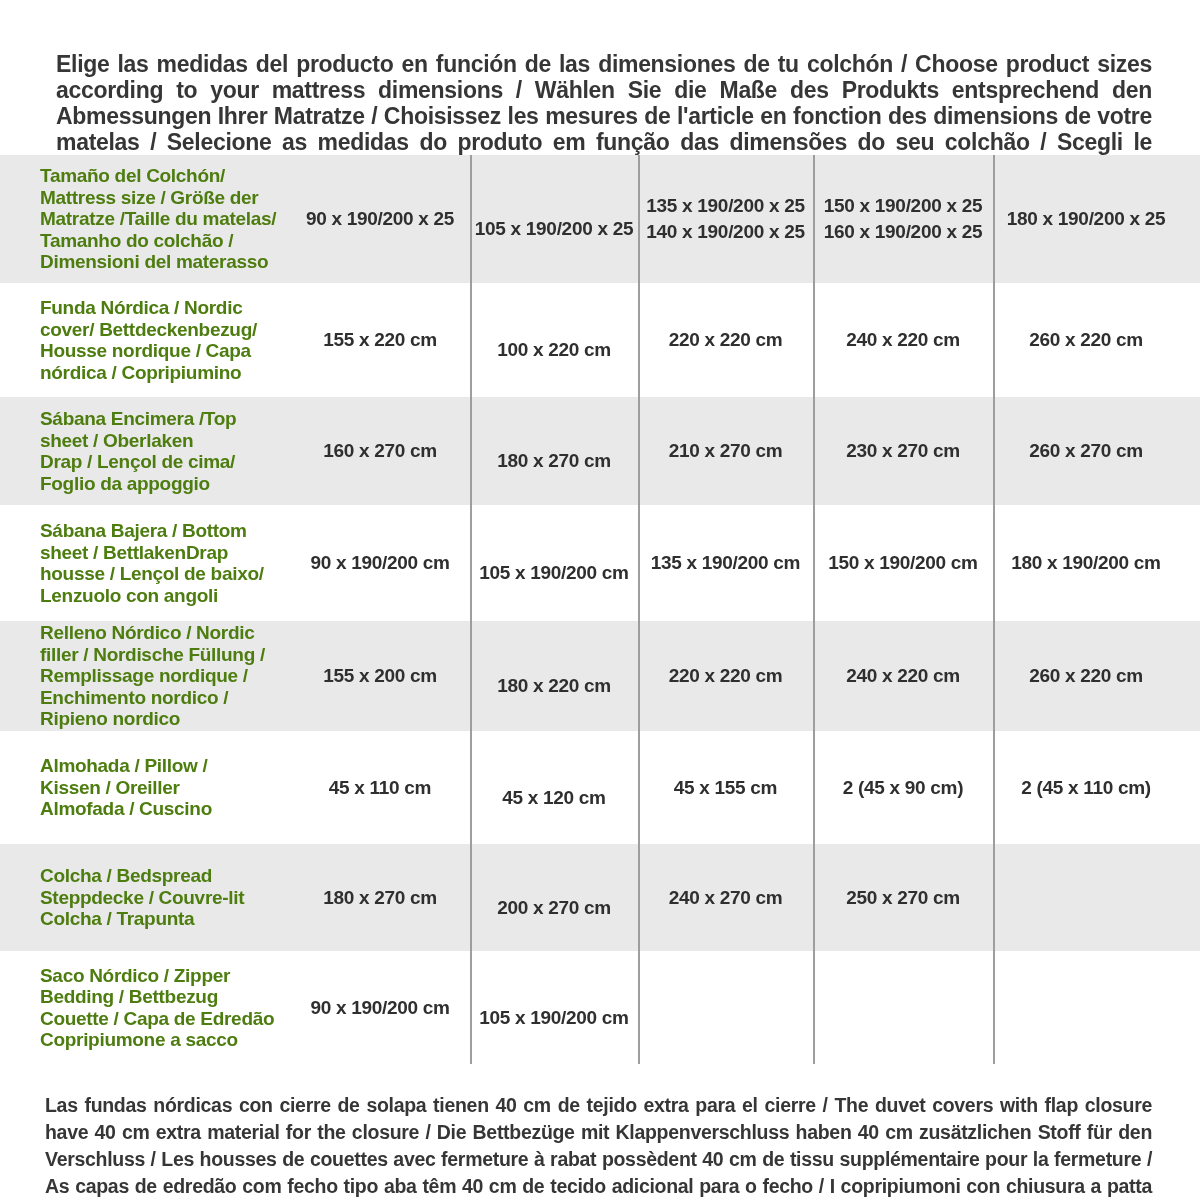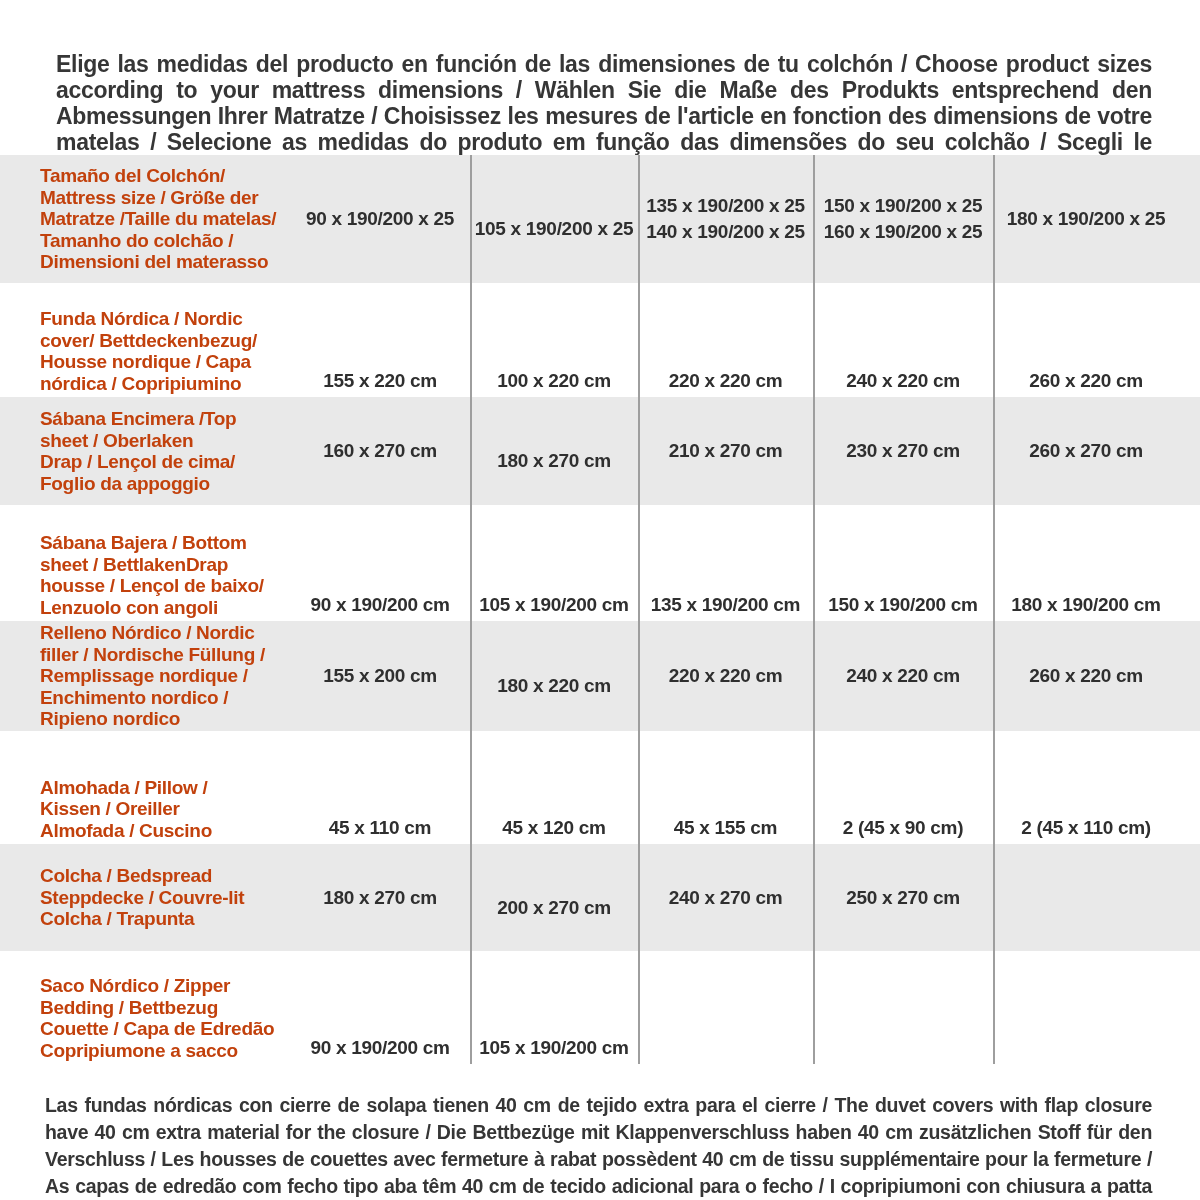--- a/index.html
+++ b/index.html
@@ -29,37 +29,37 @@
   }
   .size-table{
     position:absolute;
     left:0;top:155px;width:1200px;
   }
   .t-row{
     display:flex;
     margin-bottom:3px;
   }
   .t-row.gray{background:#e9e9e9;}
-  .t-row.white{background:#ffffff;align-items:flex-end;}
+  .t-row.white{background:#ffffff;}
   .h-128{height:128px;}
   .h-108{height:108px;}
   .h-110{height:110px;}
   .h-107{height:107px;}
   .cell{
     display:flex;align-items:center;
     box-sizing:border-box;
     font-size:19px;
     white-space:pre-line;
   }
   .cell.label{
     width:290px;
     padding-left:40px;padding-right:10px;
     line-height:21.5px;
     text-align:left;
-    color:#c2410c;
+    color:#4d7c0f;
   }
   .cell.value{
     justify-content:center;
     text-align:center;
     line-height:26px;
     color:#2f2f2f;
   }
   .c1{width:180px;}
   .c2{width:168px;margin-top:20px;}
   .c3{width:175px;}

